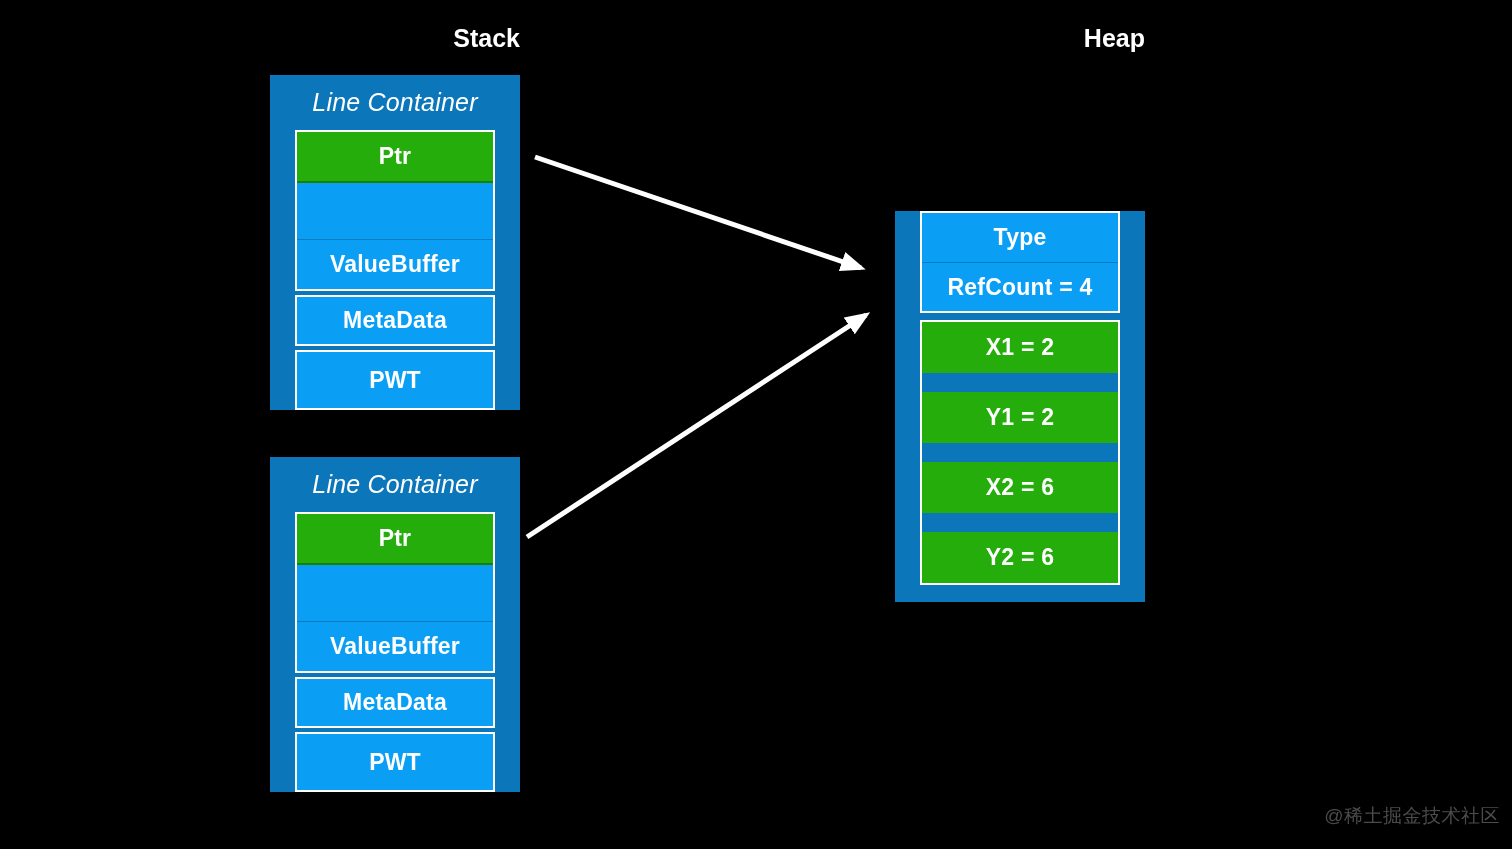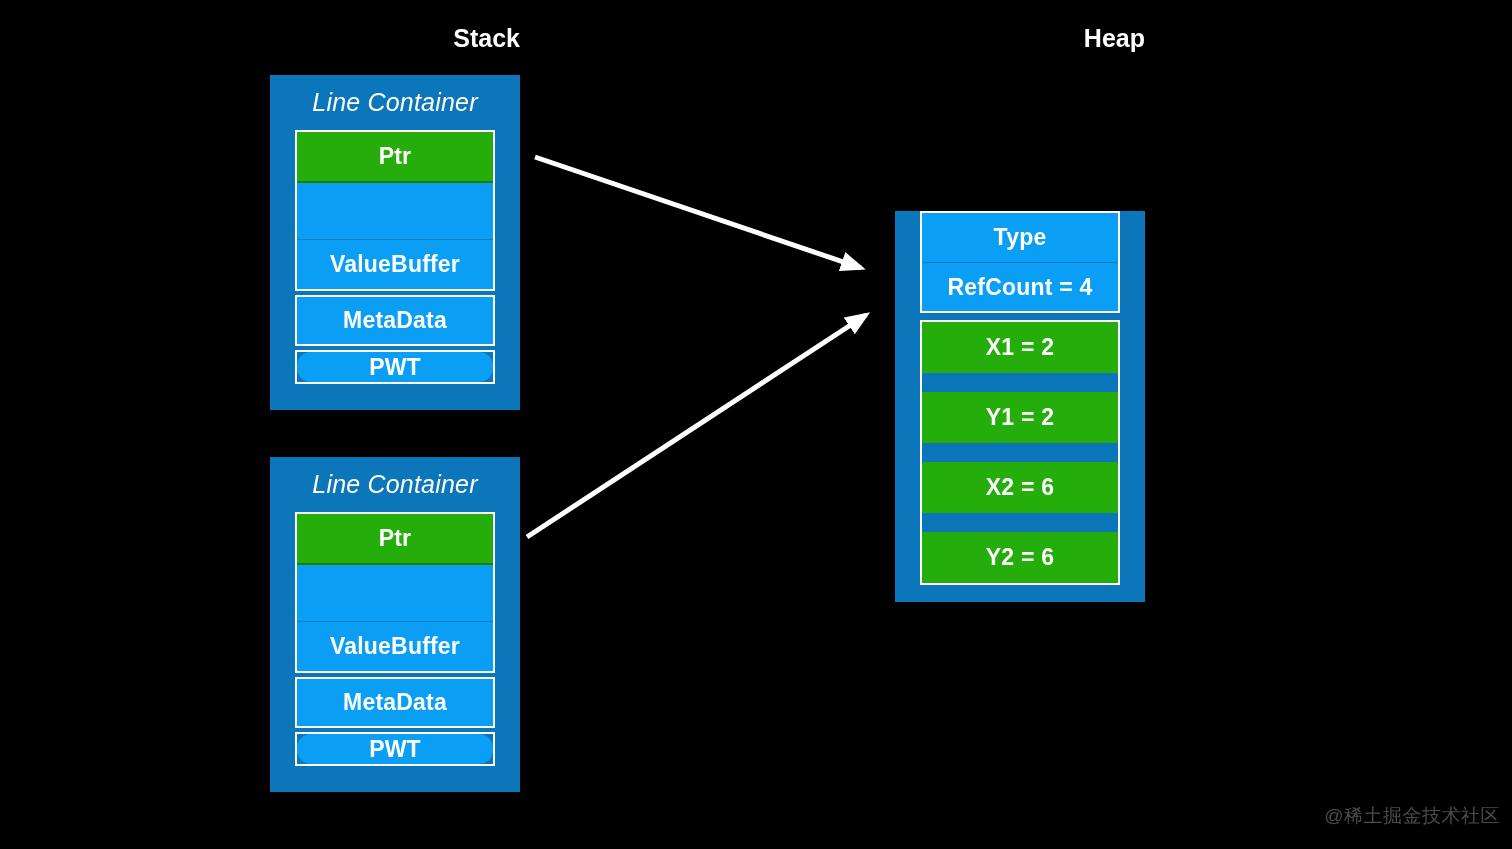--- a/index.html
+++ b/index.html
@@ -68,21 +68,21 @@
     justify-content:center;
     font-size:23px;
     font-weight:700;
     letter-spacing:0.2px;
   }
   .row.blue{background:var(--row-blue);}
   .row.green{background:var(--row-green);}
   .h49{height:49px;}
   .h48{height:48px;}
   .h47{height:47px;}
-  .h46{height:30px;border-radius:14px;}
+  .h46{height:56px;}
   .h51{height:51px;}
   .h56{height:56px;}
   .sep-dark{border-bottom:2px solid rgba(0,45,0,0.35);}
   .sep-thin{border-bottom:1px solid rgba(0,0,0,0.22);}
   .green-group{
     background:var(--box-blue);
     gap:19px;
   }
   .arrows{
     position:absolute;

